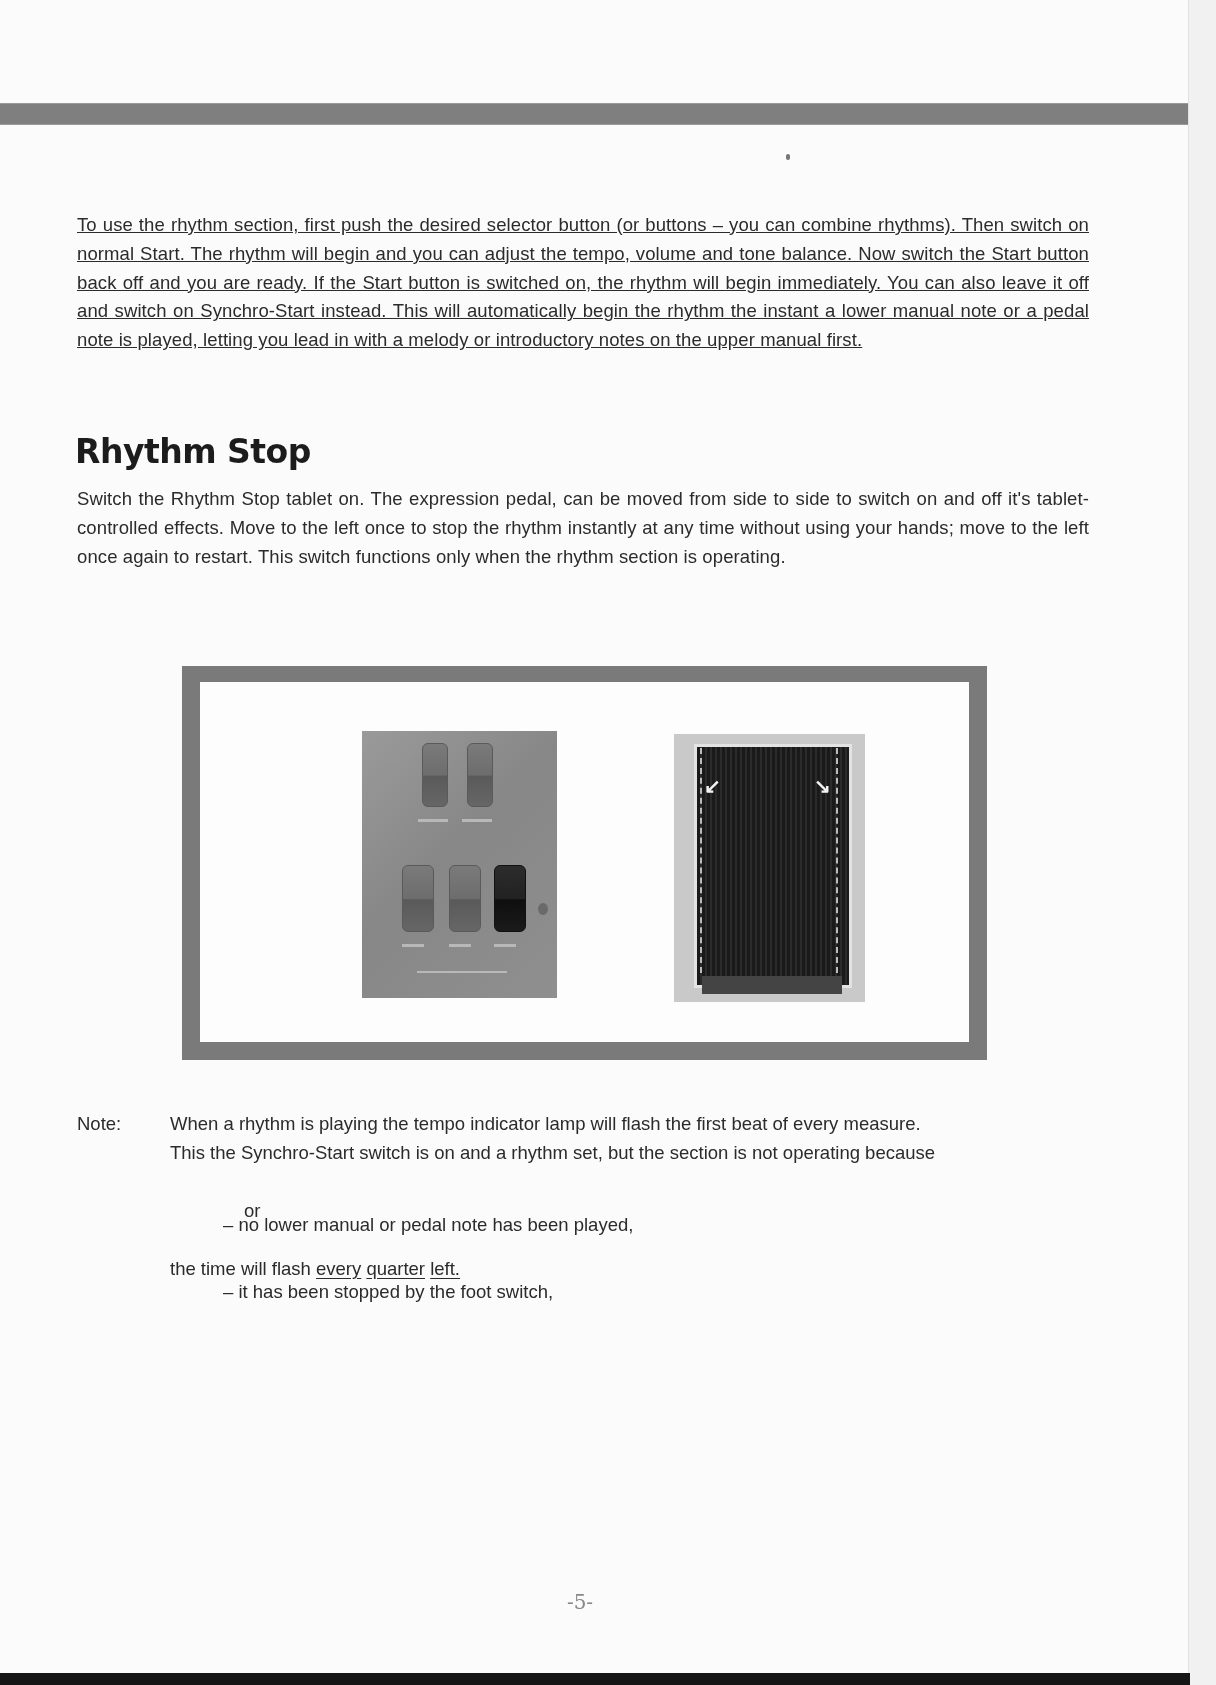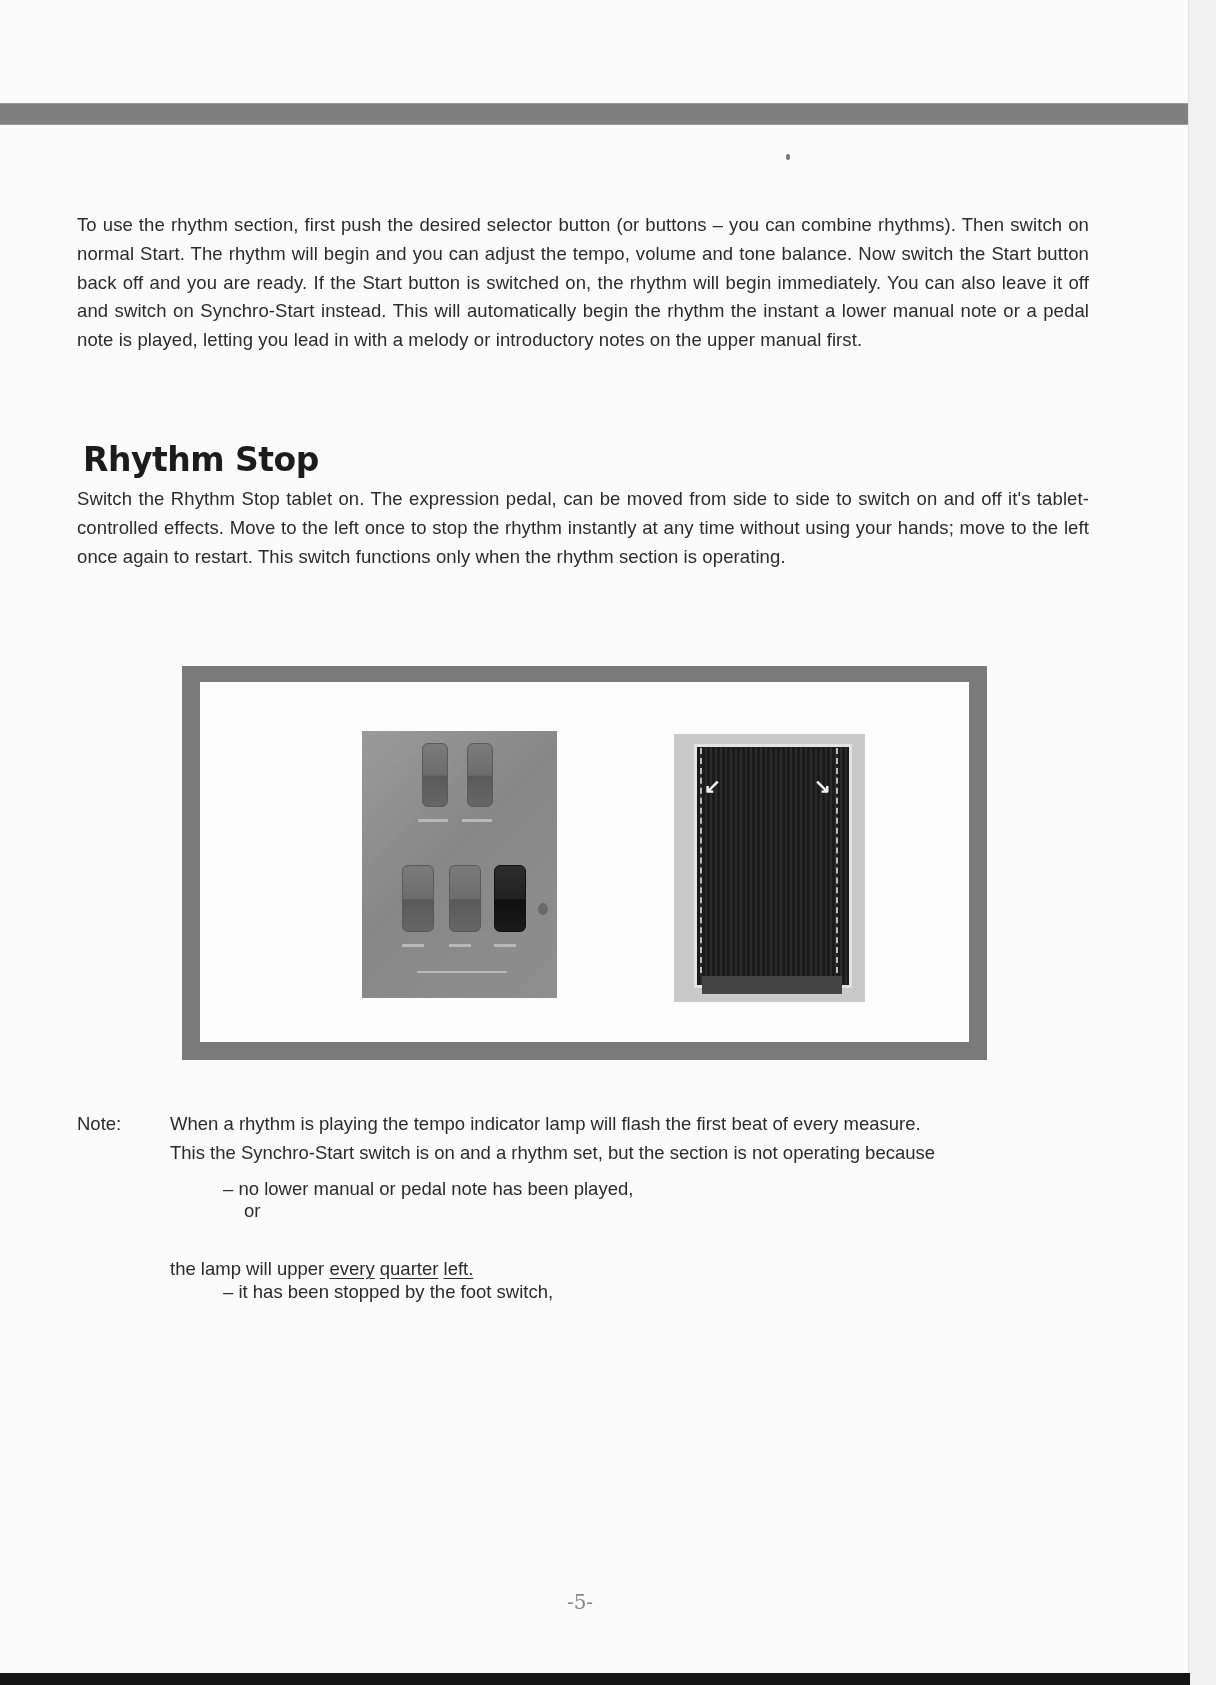--- a/index.html
+++ b/index.html
@@ -22,21 +22,21 @@
     position:absolute; left:0; top:1673px; width:1190px; height:12px;
     background:#151515;
   }
   .speck { position:absolute; left:786px; top:154px; width:4px; height:6px; background:#777; border-radius:2px; }
 
   .para {
     position:absolute; left:77px; width:1012px;
     font-size:18.5px; line-height:28.8px; text-align:justify;
     text-align-last:left; letter-spacing:0.1px;
   }
-  #p1 { top:211px; }
+  #p1 { top:211px;text-decoration:underline; }
   #p2 { top:485px; }
   .heading {
     position:absolute; left:75px; top:432px;
     font-family:"DejaVu Sans", sans-serif; font-weight:bold;
     font-size:33px; letter-spacing:-0.5px; color:#1c1c1c;
   }
 
   .photo-frame {
     position:absolute; left:182px; top:666px; width:805px; height:394px;
     background:#7a7a7a; box-sizing:border-box;
@@ -78,21 +78,21 @@
 </style>
 </head>
 <body>
 
 <div class="top-rule"></div>
 <div class="right-edge"></div>
 <div class="speck"></div>
 
 <p class="para" id="p1" style="margin:0">To use the rhythm section, first push the desired selector button (or buttons – you can combine rhythms). Then switch on normal Start.  The rhythm will begin and you can adjust the tempo, volume and tone balance.  Now switch the Start button back off and you are ready.  If the Start button is switched on, the rhythm will begin immediately.  You can also leave it off and switch on Synchro-Start instead. This will automatically begin the rhythm the instant a lower manual note or a pedal note is played, letting you lead in with a melody or introductory notes on the upper manual first.</p>
 
-<h2 class="heading" style="margin:8px">Rhythm Stop</h2>
+<h2 class="heading" style="margin:0">Rhythm Stop</h2>
 
 <p class="para" id="p2" style="margin:0">Switch the Rhythm Stop tablet on.  The expression pedal, can be moved from side to side to switch on and off it's tablet-controlled effects.  Move to the left once to stop the rhythm instantly at any time without using your hands; move to the left once again to restart.  This switch functions only when the rhythm section is operating.</p>
 
 <div class="photo-frame">
   <div class="photo-inner">
     <div class="panel-photo">
       <div class="tablet" style="left:60px;top:12px;width:24px;height:62px"></div>
       <div class="tablet" style="left:105px;top:12px;width:24px;height:62px"></div>
       <div class="tiny-label" style="left:56px;top:88px"></div>
       <div class="tiny-label" style="left:100px;top:88px"></div>
@@ -112,25 +112,25 @@
       <div class="dash-line" style="left:162px"></div>
       <div class="arrow" style="left:30px;top:40px">↙</div>
       <div class="arrow" style="left:140px;top:40px">↘</div>
     </div>
   </div>
 </div>
 
 <div class="note-label">Note:</div>
 <div class="note-line" style="left:170px;top:1113px">When a rhythm is playing the tempo indicator lamp will flash the first beat of every measure.</div>
 <div class="note-line" style="left:170px;top:1142px">This the Synchro-Start switch is on and a rhythm set, but the section is not operating because</div>
-<div class="note-line" style="left:223px;top:1178px">– no lower manual or pedal note has been played,</div>
+<div class="note-line" style="left:223px;top:1214px">– no lower manual or pedal note has been played,</div>
 <div class="note-line" style="left:244px;top:1200px">or</div>
 <div class="note-line" style="left:223px;top:1281px">– it has been stopped by the foot switch,</div>
 <div class="note-line" style="left:170px;top:1258px">
-  <span>the lamp will upper</span>
+  <span>the time will flash</span>
   <span class="u">every</span>
   <span class="u">quarter</span>
   <span class="u">left.</span>
 </div>
 
 <div class="page-number">-5-</div>
 
 <div class="bottom-edge"></div>
 
 </body></html>

